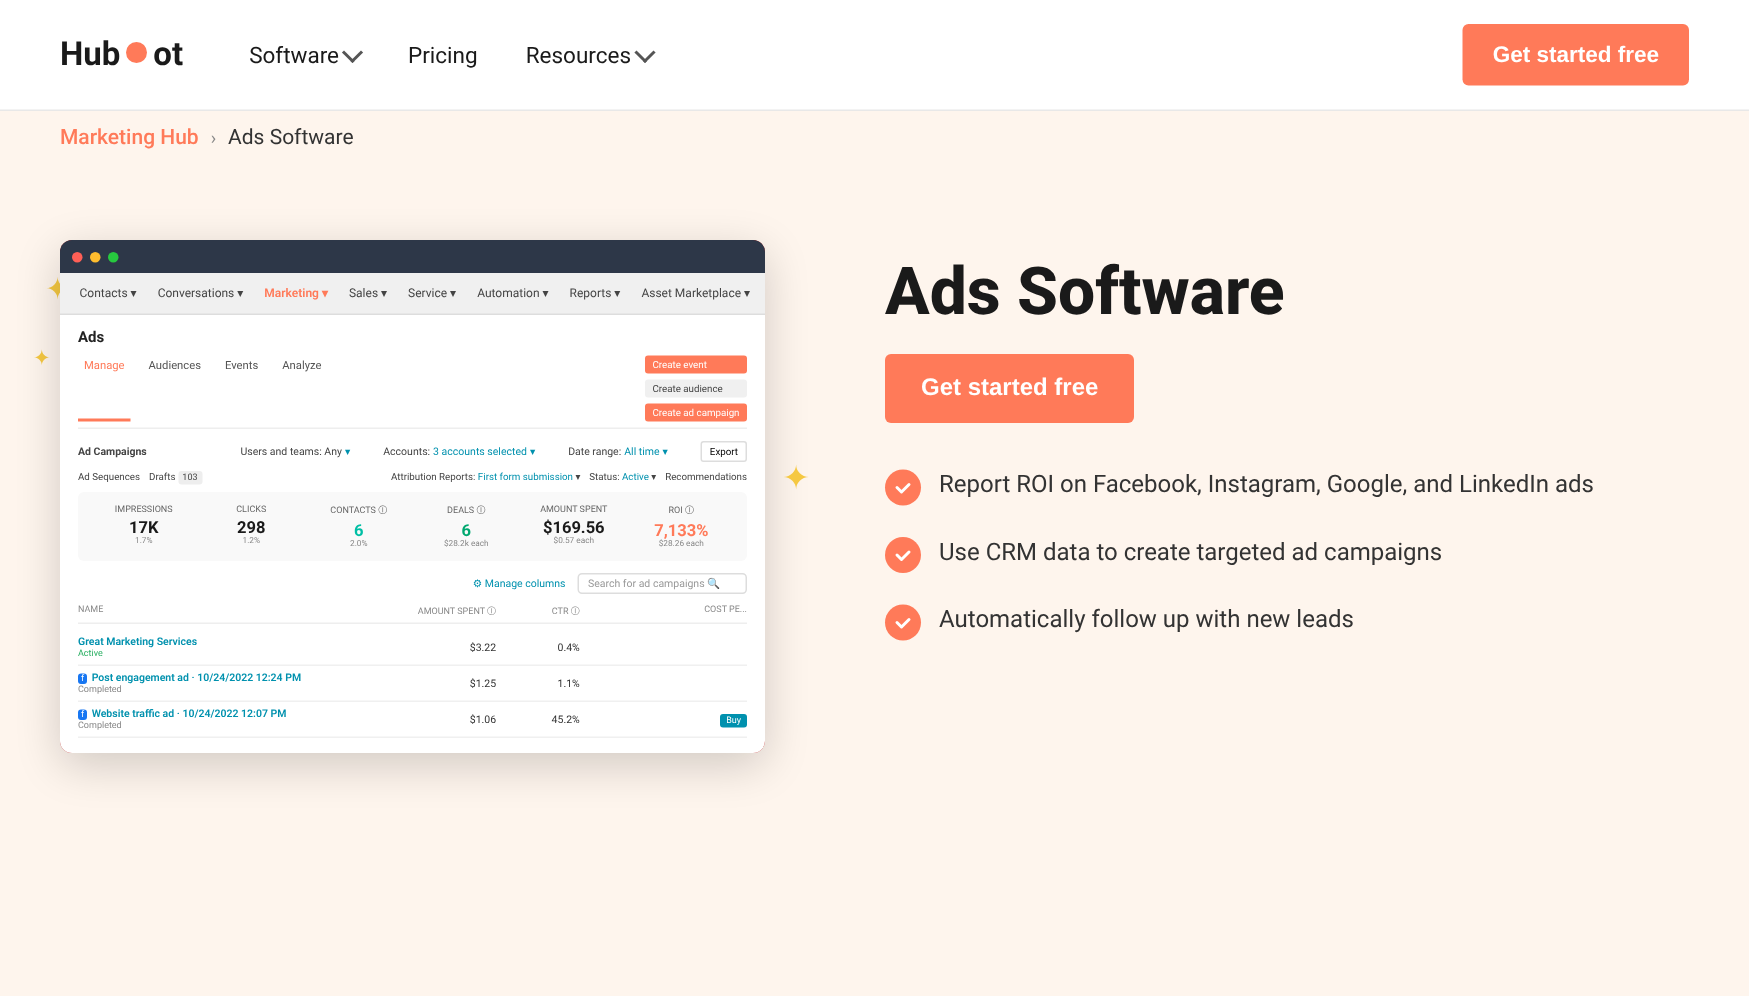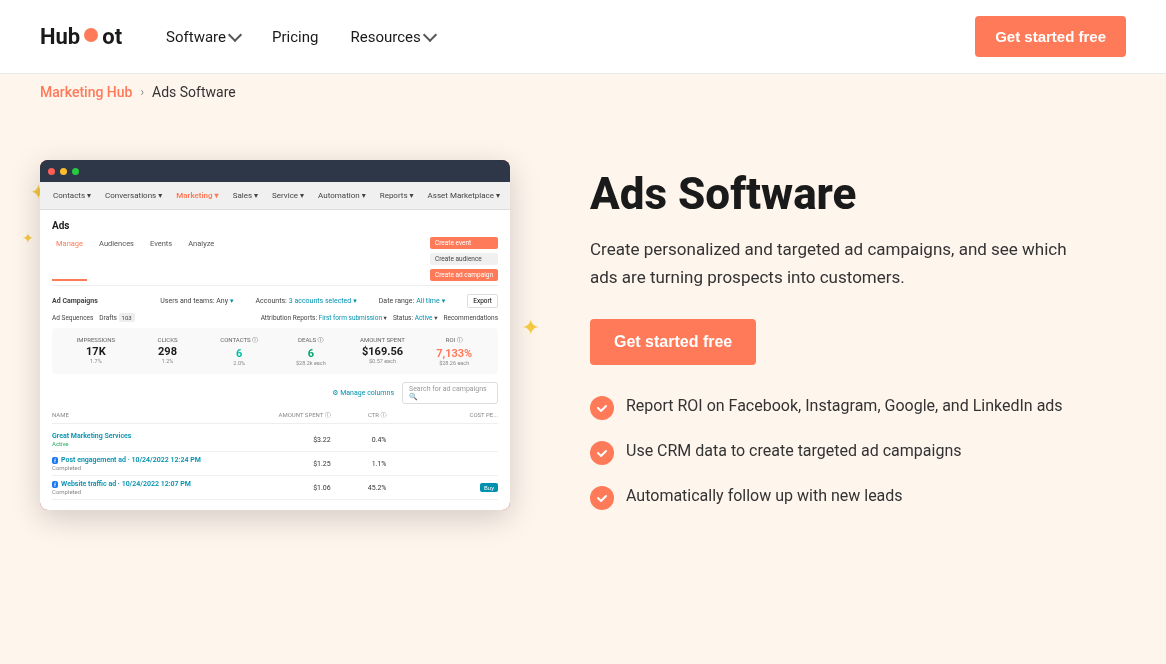--- a/index.html
+++ b/index.html
@@ -189,21 +189,21 @@
     .mockup-row-ctr { flex: 1; text-align: right; font-size: 7px; color: #333; }
     .mockup-row-cost { flex: 2; text-align: right; font-size: 7px; color: #333; }
 
     .manage-columns-bar {
       display: flex; justify-content: flex-end; align-items: center;
       margin-bottom: 4px;
     }
     .manage-columns-btn { font-size: 7px; color: #0091ae; cursor: pointer; margin-right: 8px; }
     .search-bar {
       font-size: 7px; border: 1px solid #ddd; border-radius: 3px;
-      padding: 2px 6px; color: #999; width: 96px;
+      padding: 2px 6px; color: #999; width: 113px;
     }
 
     .sparkle-br { position: absolute; bottom: 170px; right: -10px; font-size: 22px; color: #f5c842; z-index: 2; }
 
     
     .arc-decoration {
       position: absolute;
       bottom: -10px;
       left: 60px;
       width: 340px;
@@ -437,21 +437,20 @@
       <path d="M40,240 Q170,45 300,240" fill="none" stroke="#f7b731" stroke-width="24" opacity="0.85"></path>
       <path d="M60,240 Q170,65 280,240" fill="none" stroke="#f9c74f" stroke-width="20" opacity="0.8"></path>
       <path d="M80,240 Q170,85 260,240" fill="none" stroke="#fad27a" stroke-width="16" opacity="0.75"></path>
       <path d="M100,240 Q170,100 240,240" fill="none" stroke="#fde09a" stroke-width="13" opacity="0.7"></path>
       <path d="M118,240 Q170,115 222,240" fill="none" stroke="#feeab8" stroke-width="10" opacity="0.65"></path>
     </svg>
   </div>
 
   <div class="right-col">
     <h1 class="product-title">Ads Software</h1>
-    <p class="product-desc">Create personalized and targeted ad campaigns, and see which ads are turning prospects into customers.</p>
     <button class="btn-primary">Get started free</button>
 
     <div class="feature-list">
       <div class="feature-item">
         <div class="feature-icon">
           <svg viewBox="0 0 12 12" fill="none" xmlns="http://www.w3.org/2000/svg">
             <path d="M2 6l3 3 5-5" stroke="#fff" stroke-width="2" stroke-linecap="round" stroke-linejoin="round"></path>
           </svg>
         </div>
         <span class="feature-text">Report ROI on Facebook, Instagram, Google, and LinkedIn ads</span>

